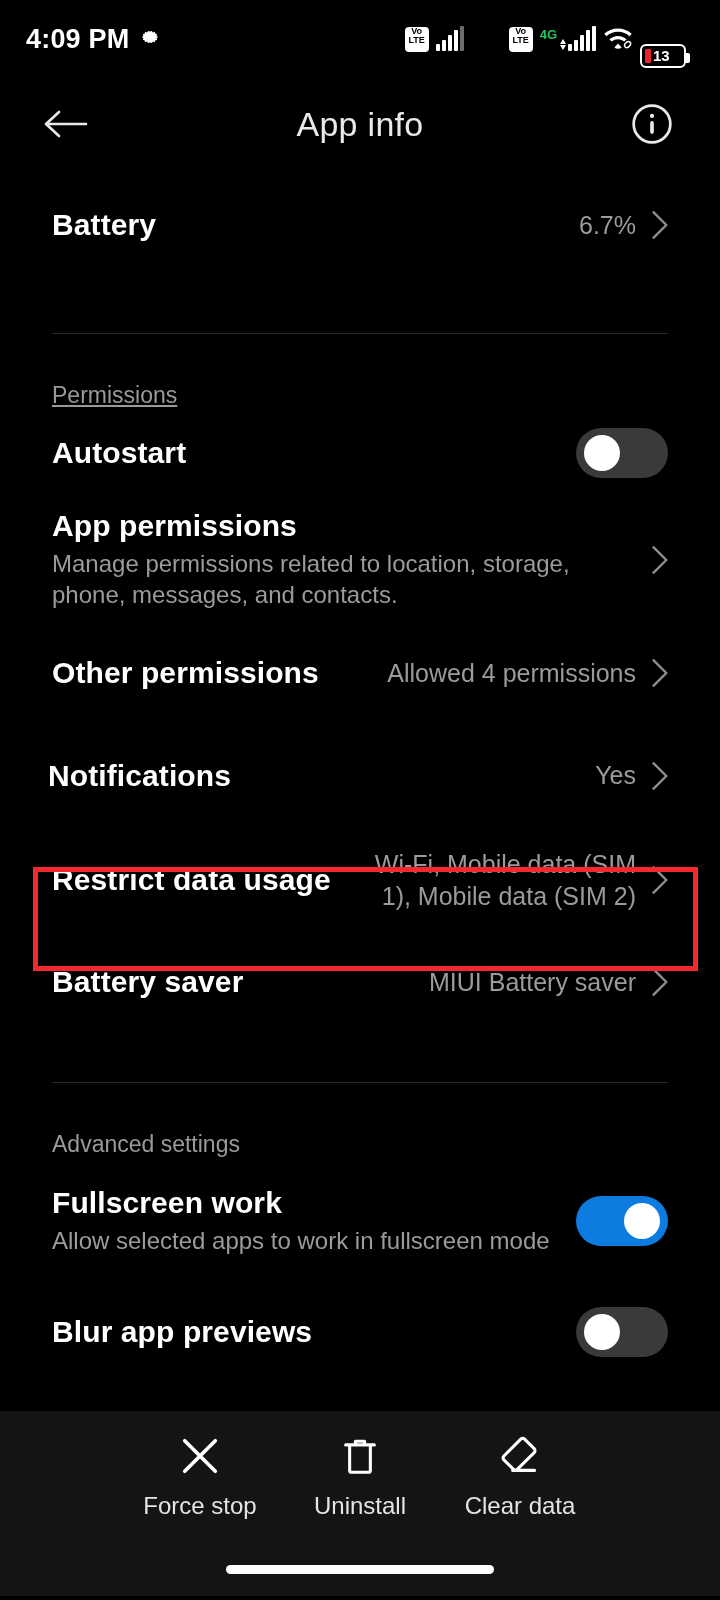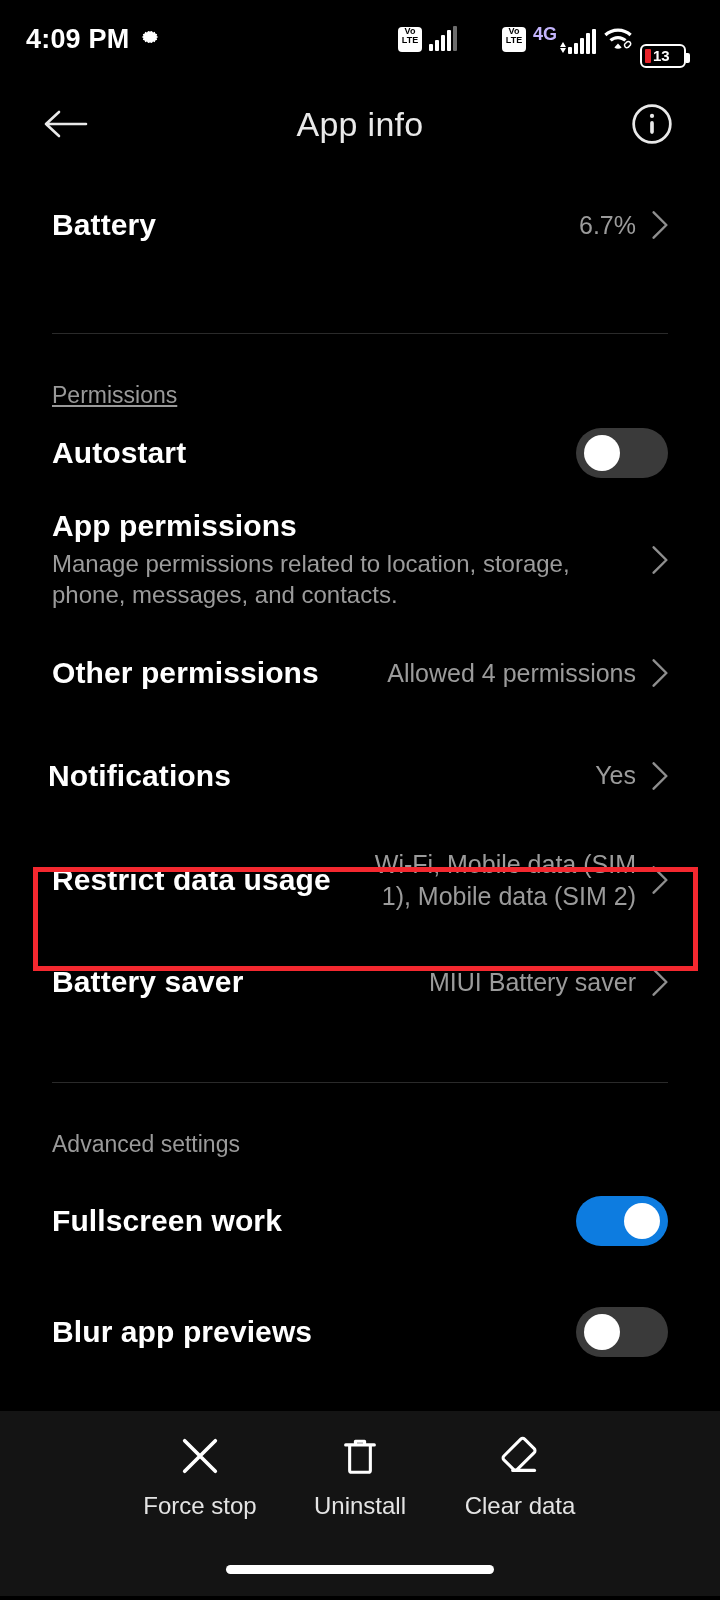--- a/index.html
+++ b/index.html
@@ -26,21 +26,21 @@
     line-height:1;
     margin-left:38px;
   }
   .volte b { color:#000; font-size:9px; font-weight:700; display:block; }
   .volte i { color:#000; font-size:9px; font-weight:700; font-style:normal; display:block; }
   .bars { display:flex; align-items:flex-end; gap:2px; height:24px; }
   .bars span { width:4px; background:#fff; border-radius:1px; }
   .bars span.dim { background:#6d6d6d; }
   .bars .b1{height:7px;} .bars .b2{height:11px;} .bars .b3{height:16px;} .bars .b4{height:21px;} .bars .b5{height:25px;}
   .gsig { display:flex; align-items:flex-end; gap:3px; }
-  .g4 { color:#c4b5fd; font-size:18px; font-weight:600; margin-bottom:9px; }
+  .g4 { color:#22c55e; font-size:13px; font-weight:600; margin-bottom:9px; }
   .arrows { display:flex; flex-direction:column; justify-content:flex-end; margin-bottom:1px; margin-right:-1px; }
   .arrows em { display:block; width:0;height:0;border-left:3px solid transparent;border-right:3px solid transparent; }
   .arrows em.up { border-bottom:5px solid #fff; margin-bottom:1px;}
   .arrows em.dn { border-top:5px solid #fff; }
   .battery {
     width:46px; height:24px; border:2px solid #fff; border-radius:6px;
     display:flex; align-items:center; position:relative; padding-left:3px; gap:2px;margin-top:33px;
   }
   .battery::after { content:""; position:absolute; right:-6px; top:7px; width:4px; height:10px; background:#fff; border-radius:0 2px 2px 0; }
   .batt-fill { width:6px; height:14px; background:#e8232a; border-radius:1px; }
@@ -251,20 +251,21 @@
       </div>
     </div>
 
     <div class="divider" style="margin-top:50px;"></div>
 
     <div class="section-label" style="margin-top:48px;">Advanced settings</div>
 
     <div class="row" style="height:126px;">
       <div class="row-texts" style="max-width:500px;">
         <div class="row-title">Fullscreen work</div>
+        <div class="row-sub">Allow selected apps to work in fullscreen mode</div>
       </div>
       <div class="toggle on">
           <span class="knob"></span>
         </div>
     </div>
 
     <div class="row" style="height:96px;">
       <div class="row-texts" style="max-width:500px;">
         <div class="row-title">Blur app previews</div>
       </div>

